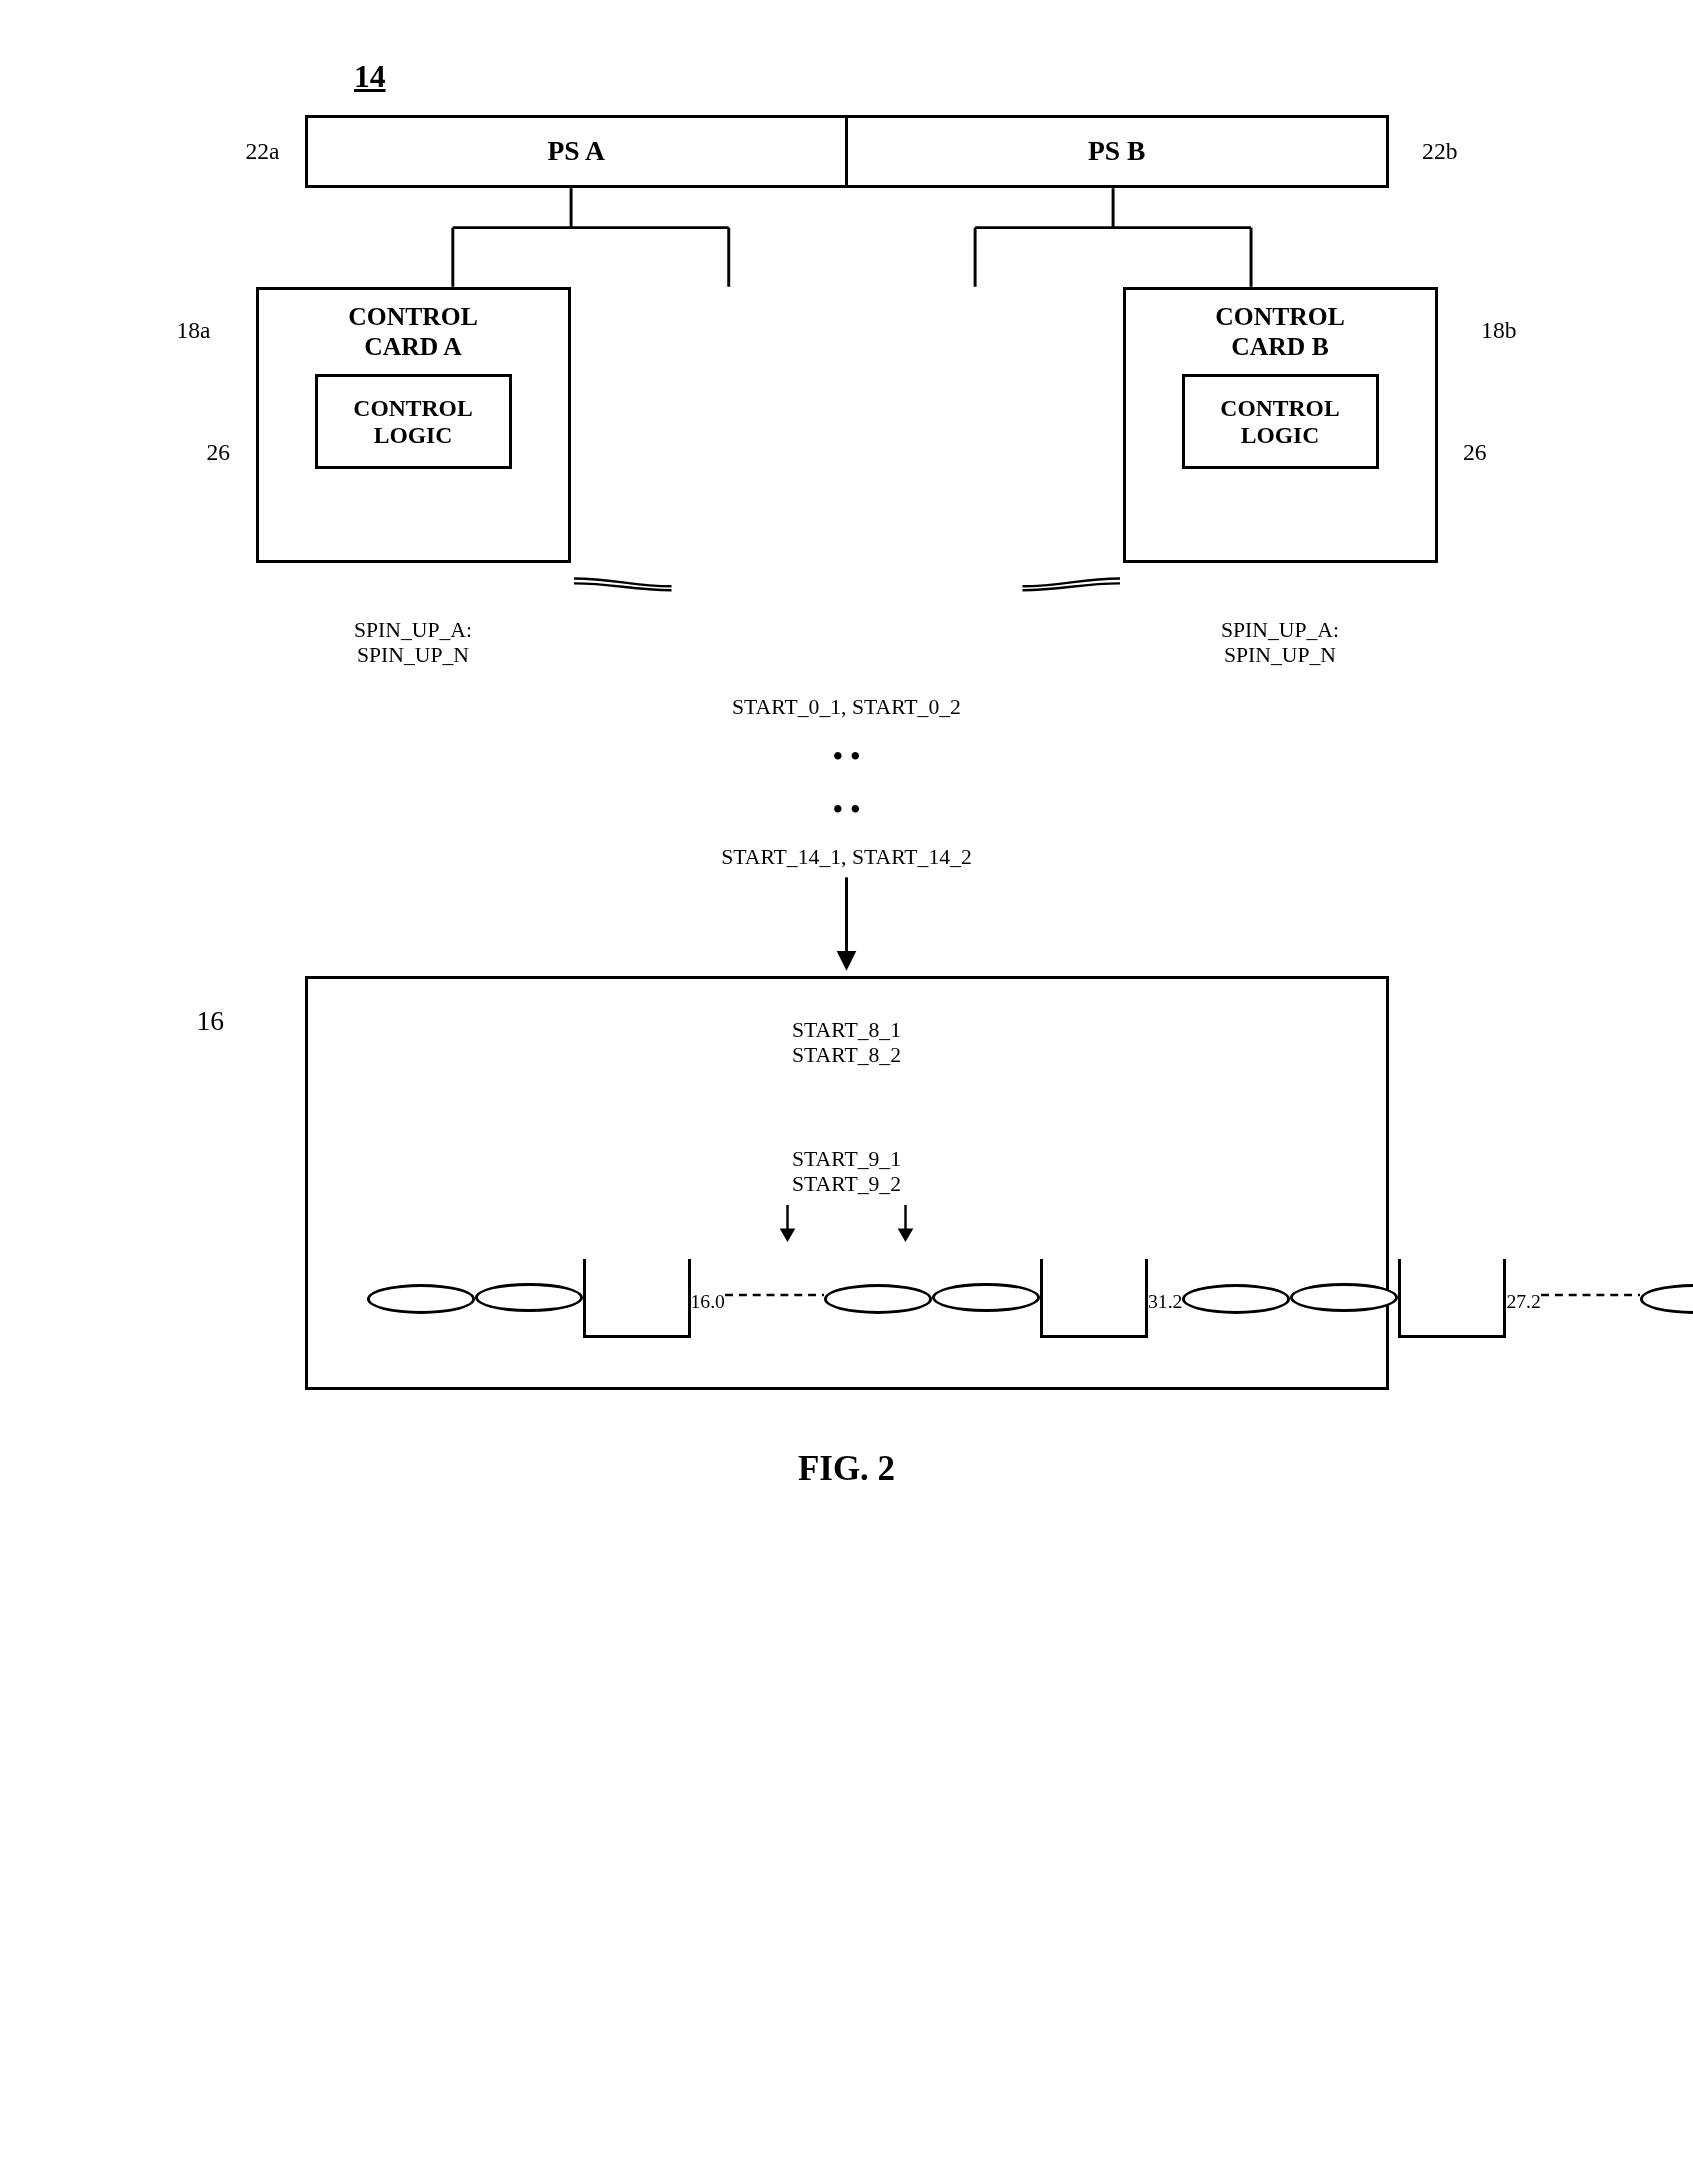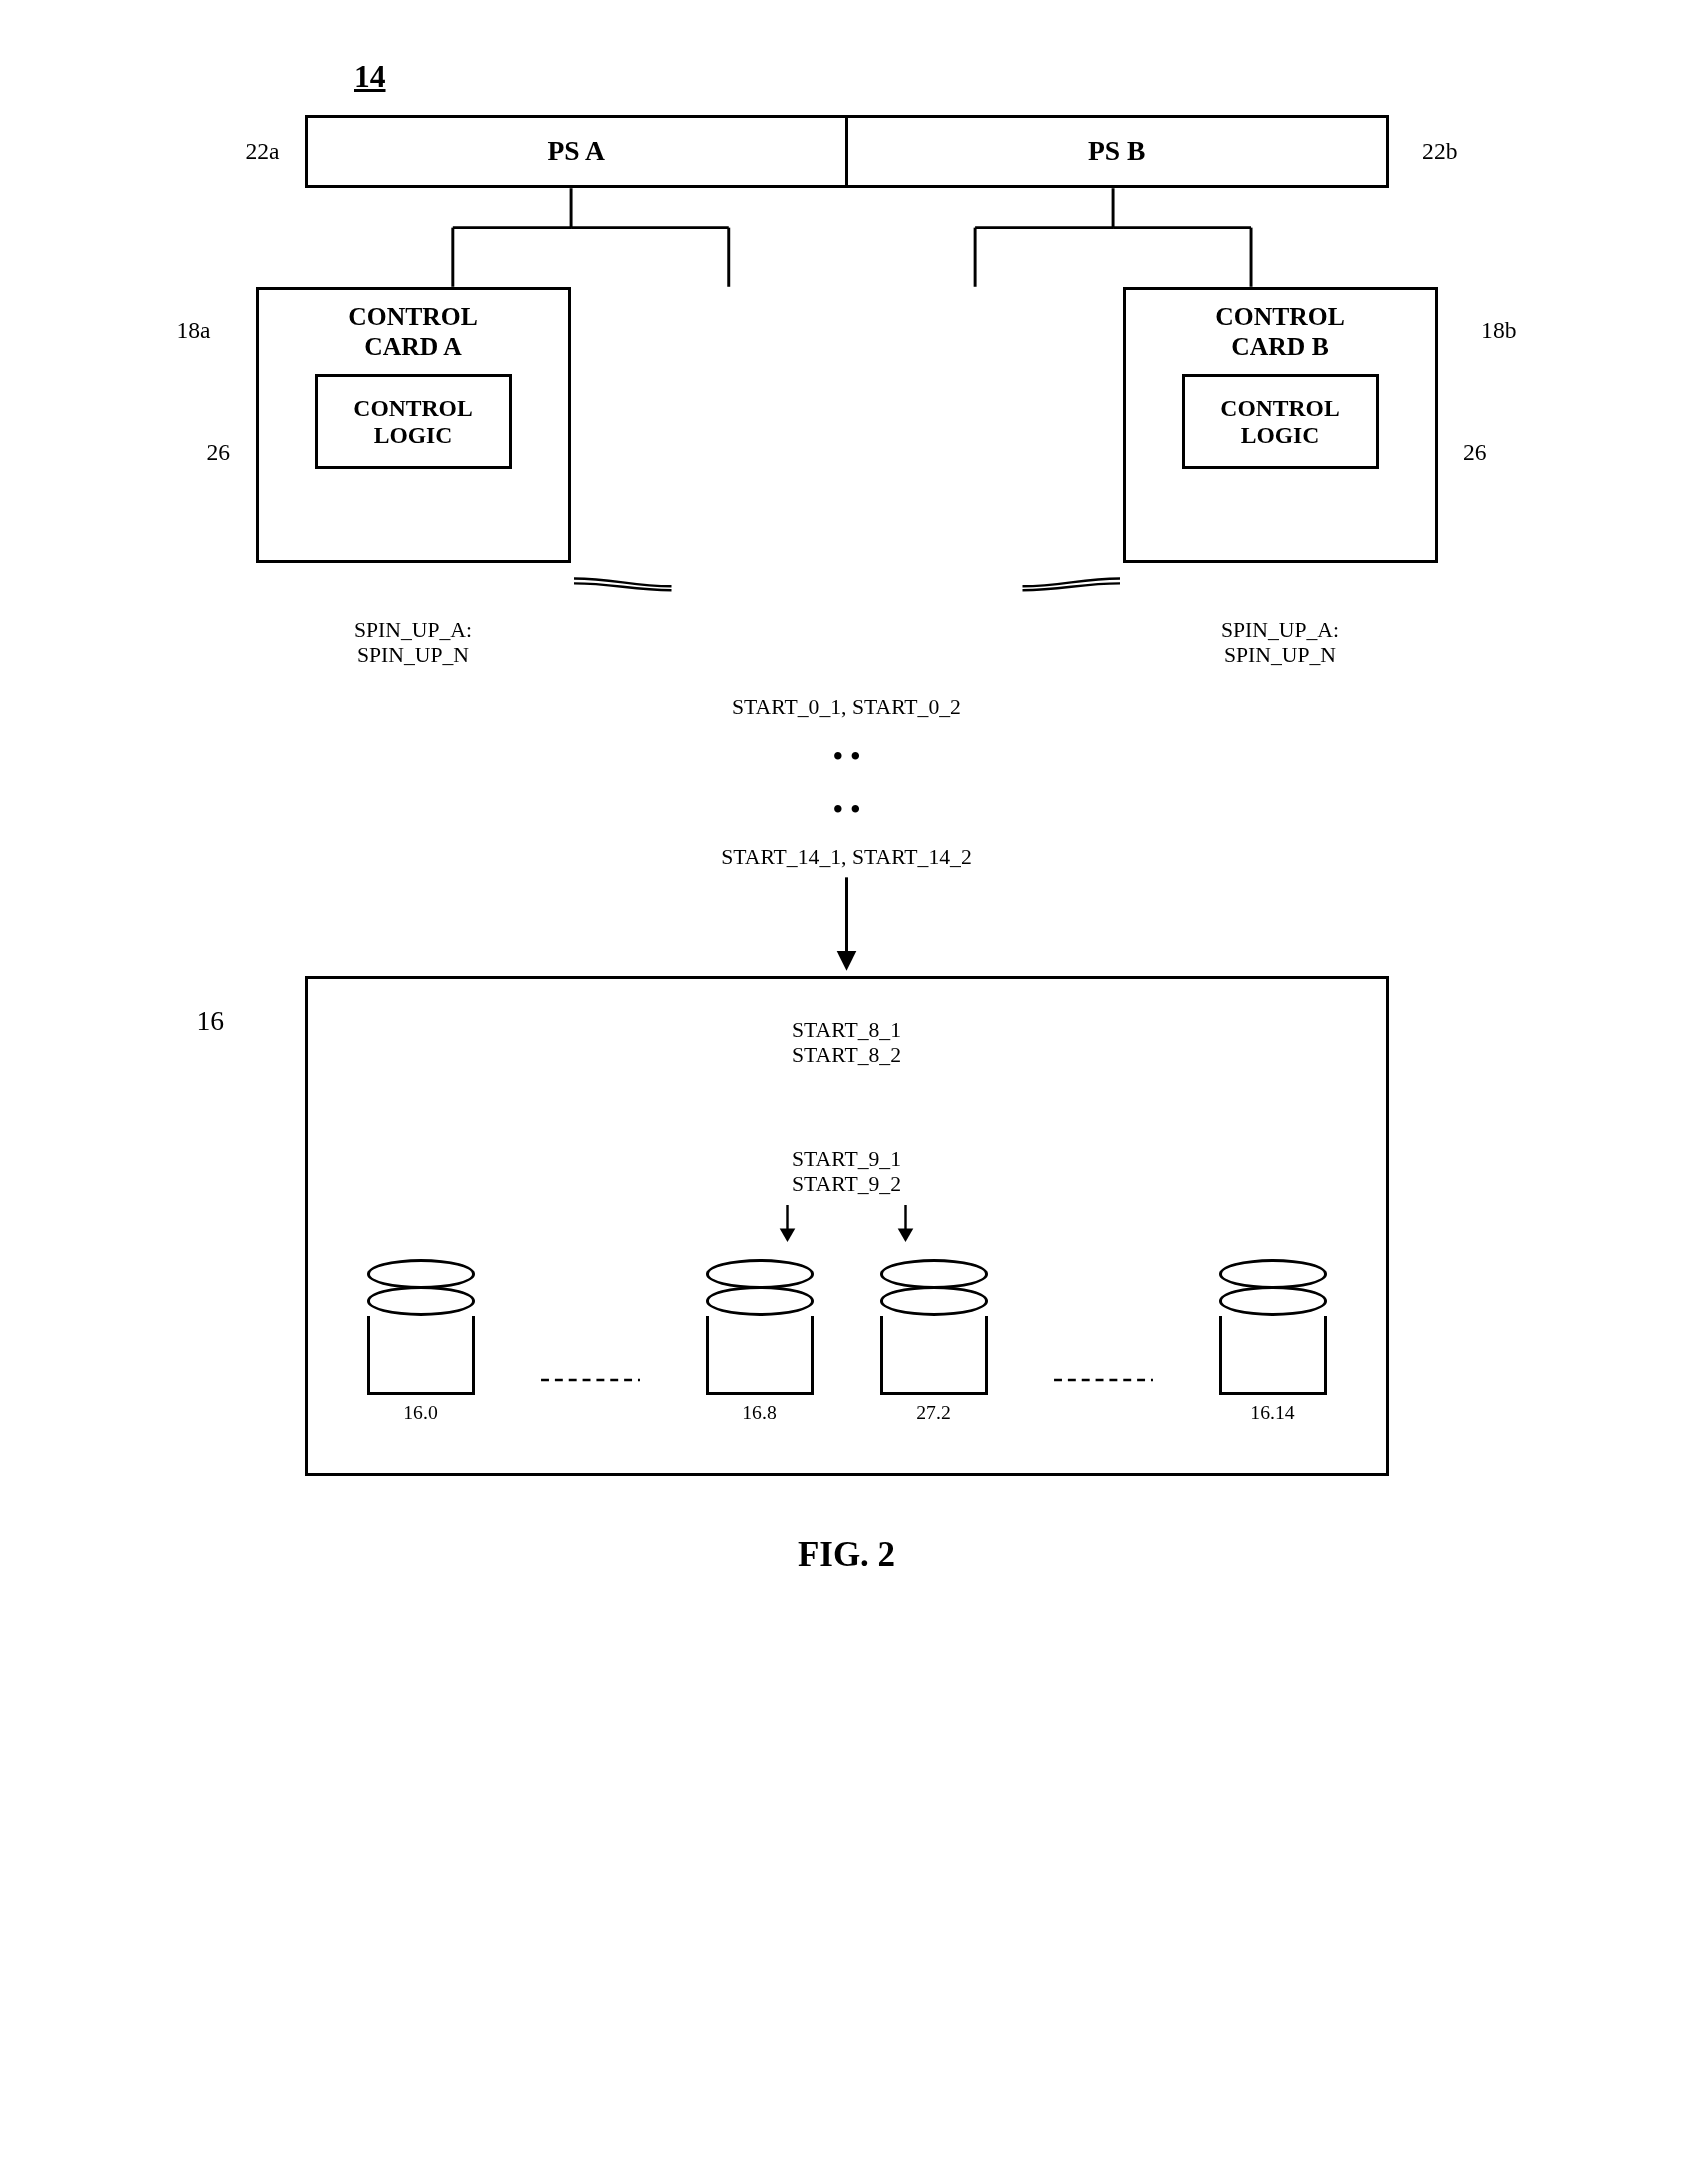--- a/index.html
+++ b/index.html
@@ -230,21 +230,21 @@
       display: flex;
       align-items: flex-end;
       gap: 0;
       justify-content: space-between;
       position: relative;
     }
 
     
     .drive-cylinder {
       display: flex;
-      flex-direction: column;
+      flex-direction: row;
       align-items: center;
     }
     .drive-label {
       font-size: 19.7px;
       margin-top: 5.9px;
       text-align: center;
     }
     .cyl-body {
       width: 108px;
       height: 79px;
@@ -420,21 +420,21 @@
         <div class="dash-line">
           <svg width="99" height="9.9" viewBox="0 0 100 10" xmlns="http://www.w3.org/2000/svg">
             <line x1="0" y1="5" x2="100" y2="5" stroke="#000" stroke-width="2.5" stroke-dasharray="8,6"></line>
           </svg>
         </div>
 
         <div class="drive-cylinder">
           <div class="cyl-top"></div>
           <div class="cyl-inner-ellipse"></div>
           <div class="cyl-body"></div>
-          <div class="drive-label">16.8</div>
+          <div class="drive-label">31.2</div>
         </div>
 
         <div class="drive-cylinder">
           <div class="cyl-top"></div>
           <div class="cyl-inner-ellipse"></div>
           <div class="cyl-body"></div>
           <div class="drive-label">27.2</div>
         </div>
 
         <div class="dash-line">

